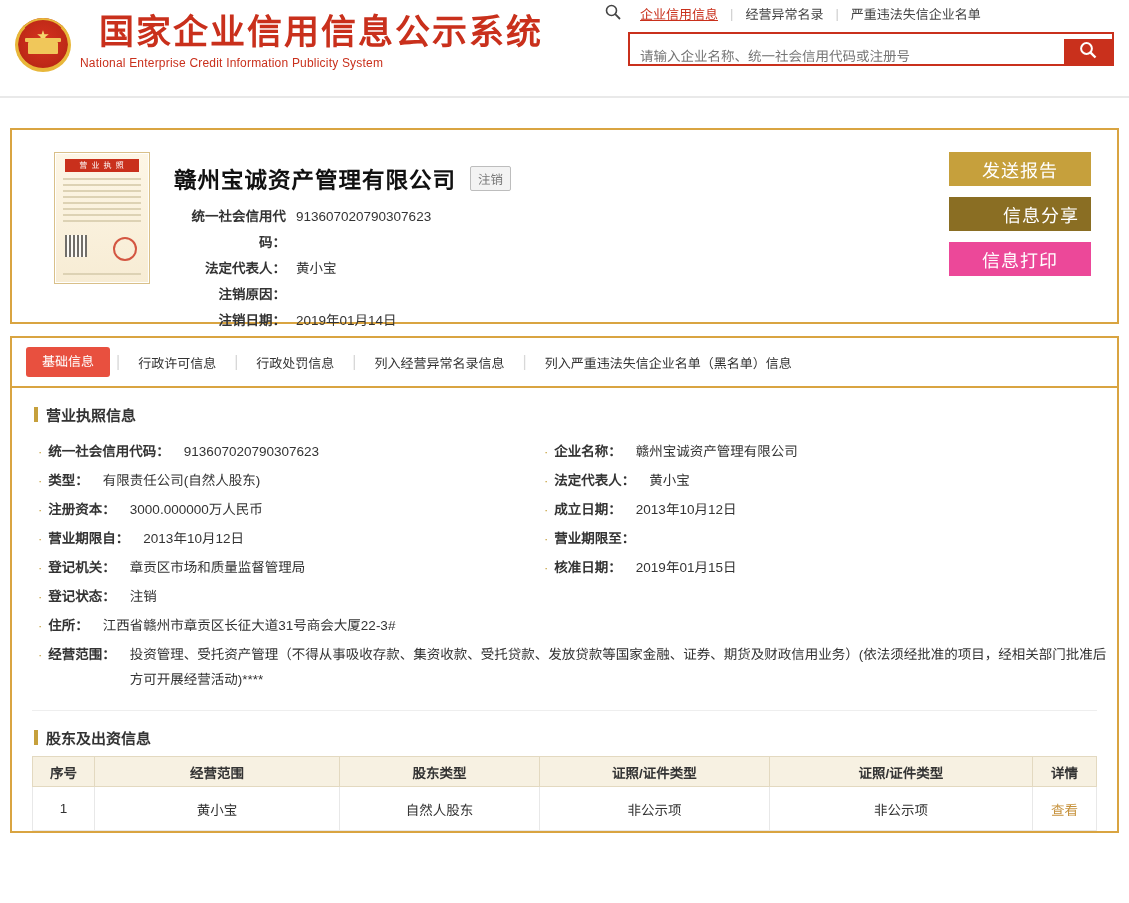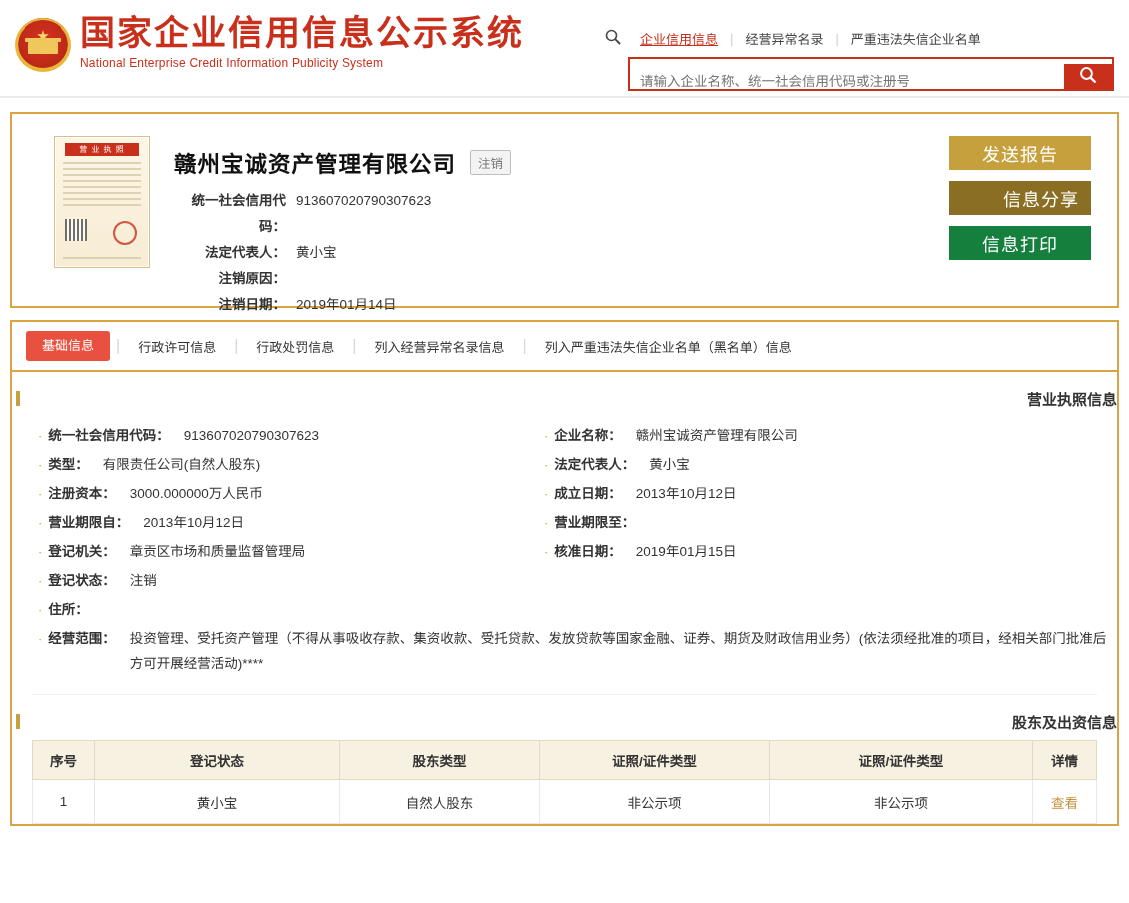--- a/index.html
+++ b/index.html
@@ -48,37 +48,38 @@
     width: 36px; height: 4px; background: #f0c75a; border-radius: 1px;
   }
   .emblem .wheat {
     position: absolute; left: 50%; top: 4px; transform: translateX(-50%);
     width: 56px; height: 54px; border: 3px solid #e8b73a;
     border-radius: 50%;
     border-top-color: transparent;
   }
   .title-block { padding-top: 4px; }
   .title-cn {
-    font-family: Liberation Sans, sans-serif;
+    font-family: Liberation Serif, serif;
     font-size: 35px;
     font-weight: bold;
     color: #c9301c;
     letter-spacing: 2px;
     line-height: 42px;
+    margin-left: 19px;
   }
   .title-en {
     font-size: 12px;
     color: #c9301c;
     letter-spacing: 0.2px;
     margin-top: 2px;
   }
 
   .header-right {
     position: absolute;
-    left: 628px; top: 27px;
+    left: 628px; top: 2px;
     width: 486px;
   }
   .nav-row {
     display: flex;
     align-items: center;
     font-size: 13px;
     color: #555;
     height: 22px;
   }
   .nav-search-icon {
@@ -121,21 +122,21 @@
     border: none;
     cursor: pointer;
     display: flex; align-items: center; justify-content: center;
   }
 
   .header-divider { height: 2px; background: #e9e9e9; }
 
   
   .wrap { padding: 0 10px; }
   .card {
-    margin-top: 14px;
+    margin-top: 30px;
     border: 2px solid #d9a441;
     background: #fff;
     position: relative;
     height: 196px;
   }
   .license-thumb {
     position: absolute; left: 42px; top: 22px;
     width: 96px; height: 132px;
     background: linear-gradient(#fdf6e6, #f7ecd4);
     border: 1px solid #d9c089;
@@ -219,21 +220,21 @@
     margin-bottom: 11px;
     border: none;
     color: #fff;
     font-size: 18px;
     cursor: pointer;
     font-family: "Liberation Sans", "DejaVu Sans", sans-serif;
     letter-spacing: 1px;
   }
   .btn-gold   { background: #c6a03c; }
   .btn-olive  { background: #8a6e23; padding-left: 48px; }
-  .btn-dark   { background: #15803d; font-family: Liberation Serif, serif; }
+  .btn-dark   { background: #ec4899; font-family: Liberation Serif, serif; }
 
   
   .panel {
     margin-top: 12px;
     border: 2px solid #d9a441;
     background: #fff;
   }
   .tabs {
     display: flex;
     align-items: center;
@@ -256,22 +257,21 @@
     line-height: 30px;
     border-radius: 3px;
     padding: 0 16px;
     margin-right: 6px;
   }
   .tab-sep { color: #d8d8d8; }
 
   .section-title {
     display: flex; align-items: center;
     font-size: 15px; font-weight: bold; color: #333;
-    padding: 16px 0 8px 4px;
-    justify-content: space-between;
+    padding: 16px 0 8px 22px;
   }
   .section-title .bar {
     width: 4px; height: 15px; background: #c6a03c; margin-right: 8px;
   }
 
   .info-grid {
     display: grid;
     grid-template-columns: 506px 1fr;
     padding: 4px 0 6px 26px;
     font-size: 13.5px;
@@ -293,21 +293,21 @@
   table {
     width: 100%;
     border-collapse: collapse;
     font-size: 13.5px;
   }
   thead th {
     background: #f7f1e2;
     border: 1px solid #e3d9c0;
     font-weight: bold;
     color: #333;
-    height: 39px;
+    height: 30px;
     text-align: center;
   }
   tbody td {
     border: 1px solid #e8e8e8;
     height: 44px;
     text-align: center;
     color: #333;
   }
   .link-view { color: #c6923c; cursor: pointer; }
 </style>
@@ -483,20 +483,21 @@
       <div class="info-cell">
         <span class="dot">·</span>
         <span class="info-key">登记状态：</span>
         <span class="info-val">注销</span>
       </div>
       <div></div>
 
       <div class="info-cell full">
         <span class="dot">·</span>
         <span class="info-key">住所：</span>
+        <span class="info-val">江西省赣州市章贡区长征大道31号商会大厦22-3#</span>
       </div>
 
       <div class="info-cell full">
         <span class="dot">·</span>
         <span class="info-key">经营范围：</span>
         <span class="info-val">投资管理、受托资产管理（不得从事吸收存款、集资收款、受托贷款、发放贷款等国家金融、证券、期货及财政信用业务）(依法须经批准的项目，经相关部门批准后方可开展经营活动)****</span>
       </div>
     </div>
 
     <div class="divider-soft"></div>
@@ -504,21 +505,21 @@
     <div class="section-title">
       <span class="bar"></span>
       <span>股东及出资信息</span>
     </div>
 
     <div class="table-wrap">
       <table>
         <thead>
           <tr>
             <th style="width:62px">序号</th>
-            <th style="width:245px">登记状态</th>
+            <th style="width:245px">经营范围</th>
             <th style="width:200px">股东类型</th>
             <th style="width:230px">证照/证件类型</th>
             <th>证照/证件类型</th>
             <th style="width:64px">详情</th>
           </tr>
         </thead>
         <tbody>
           <tr>
             <td>1</td>
             <td>黄小宝</td>

